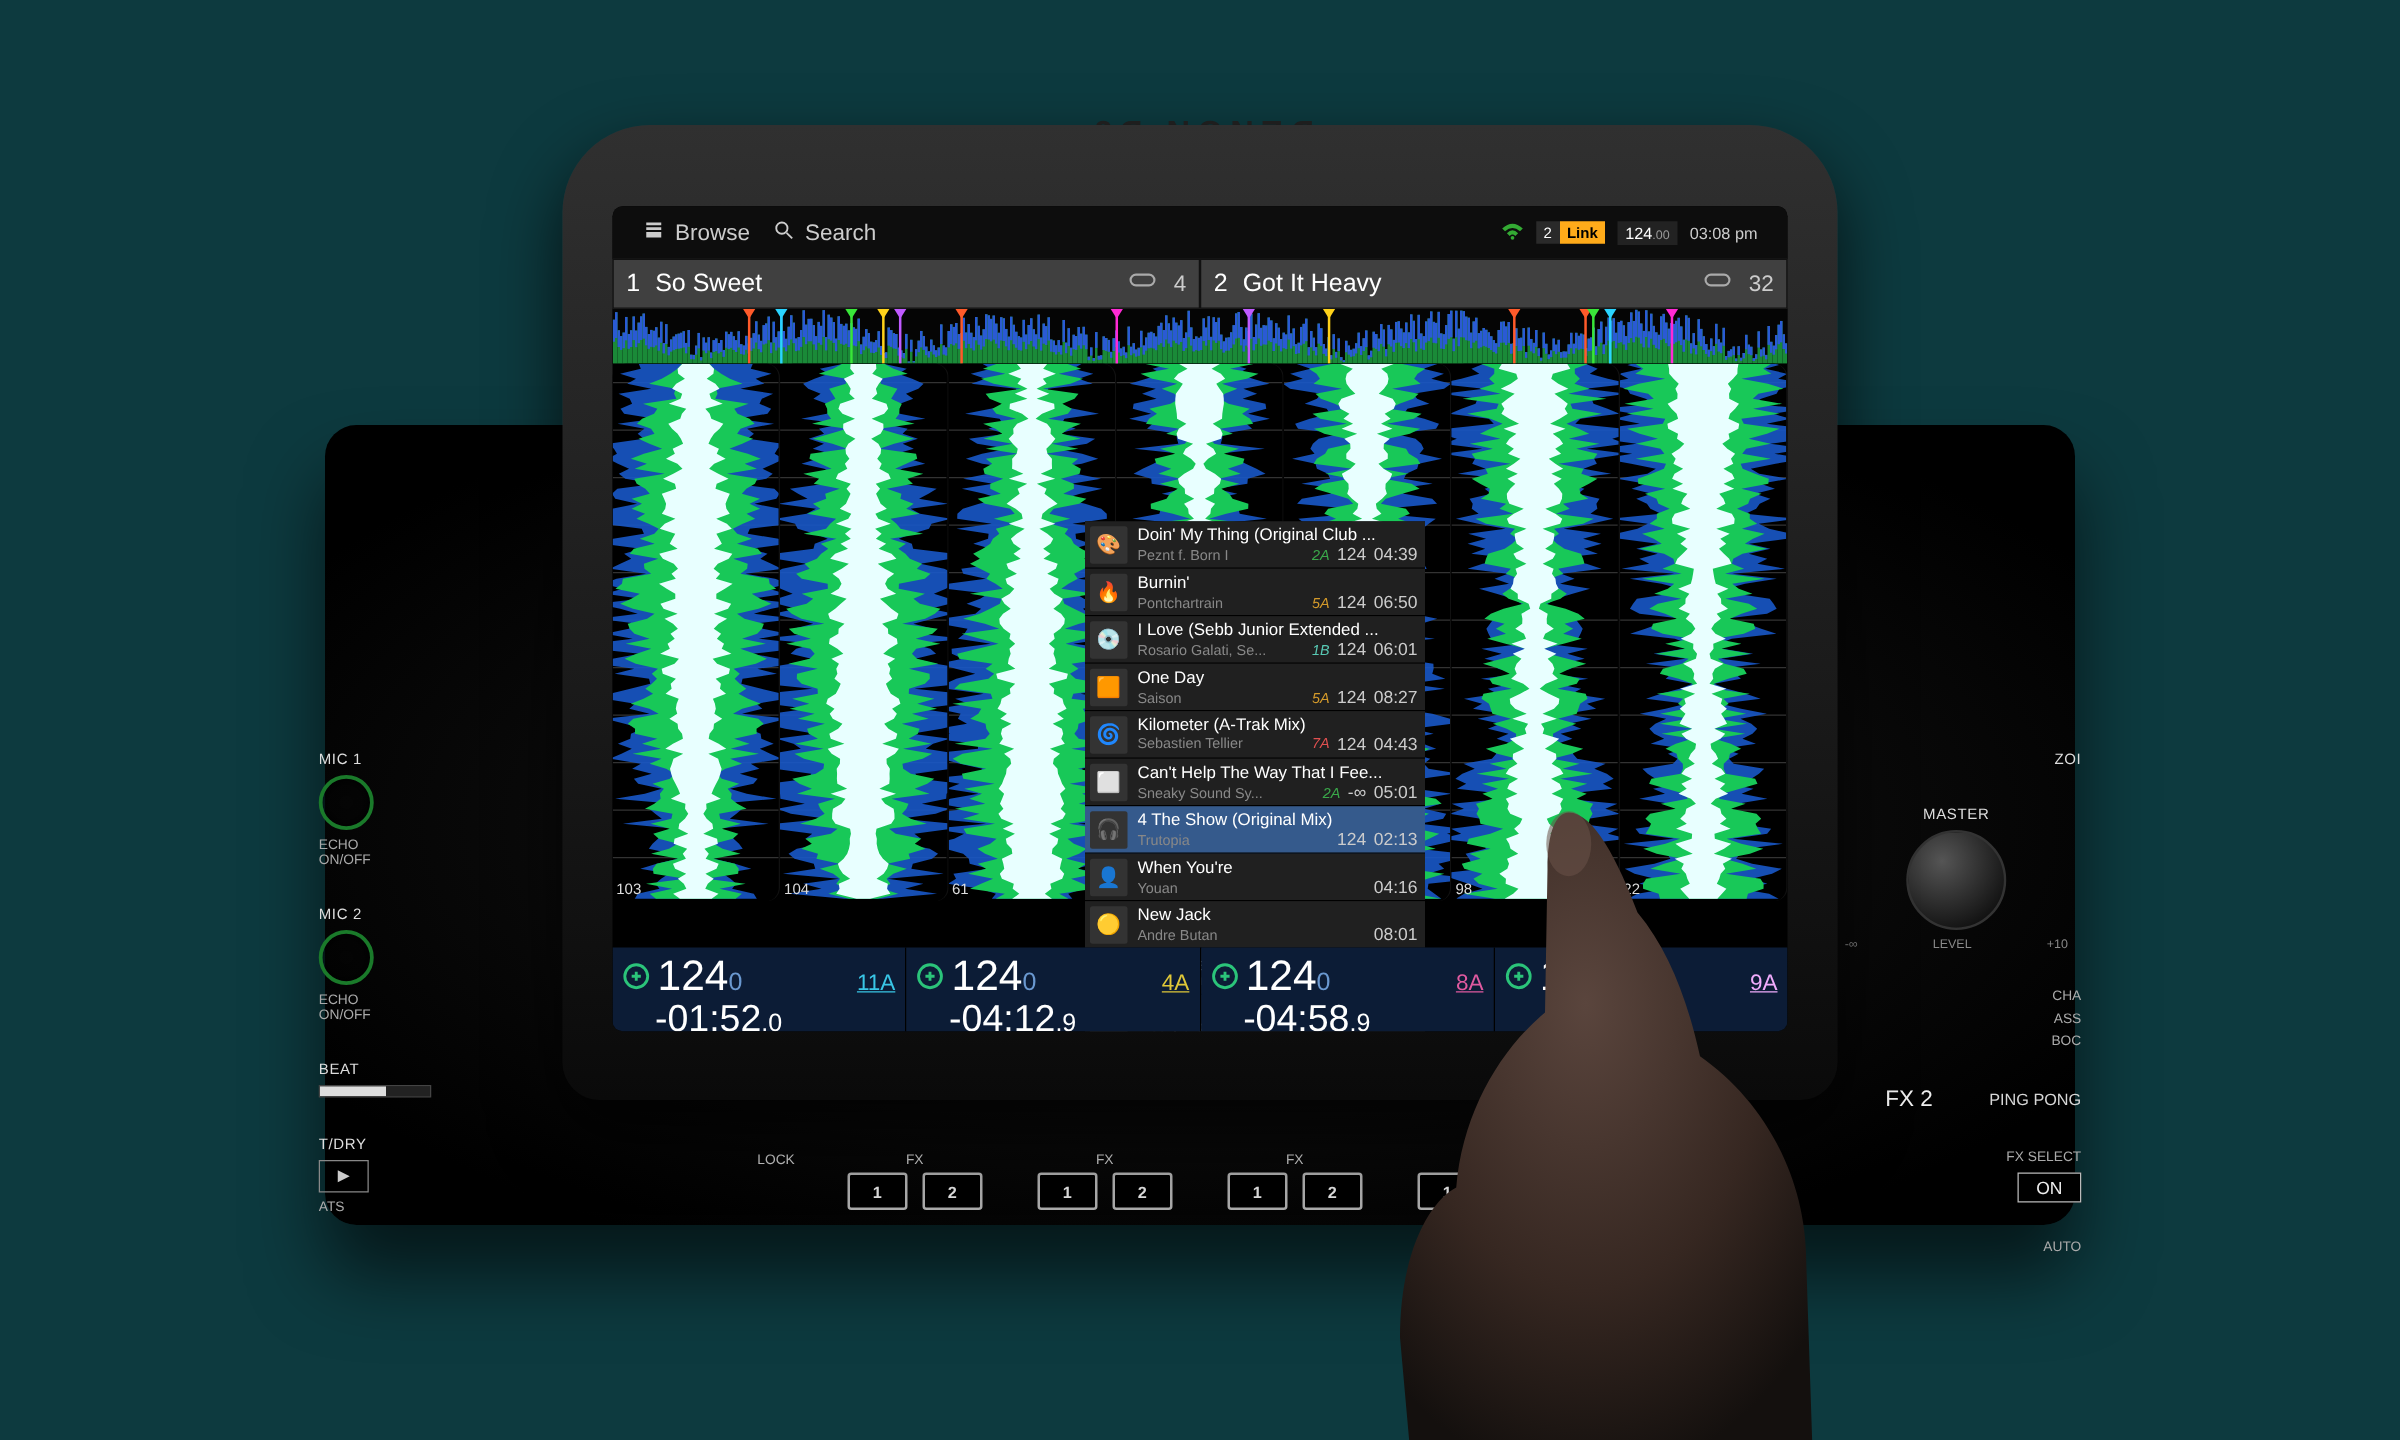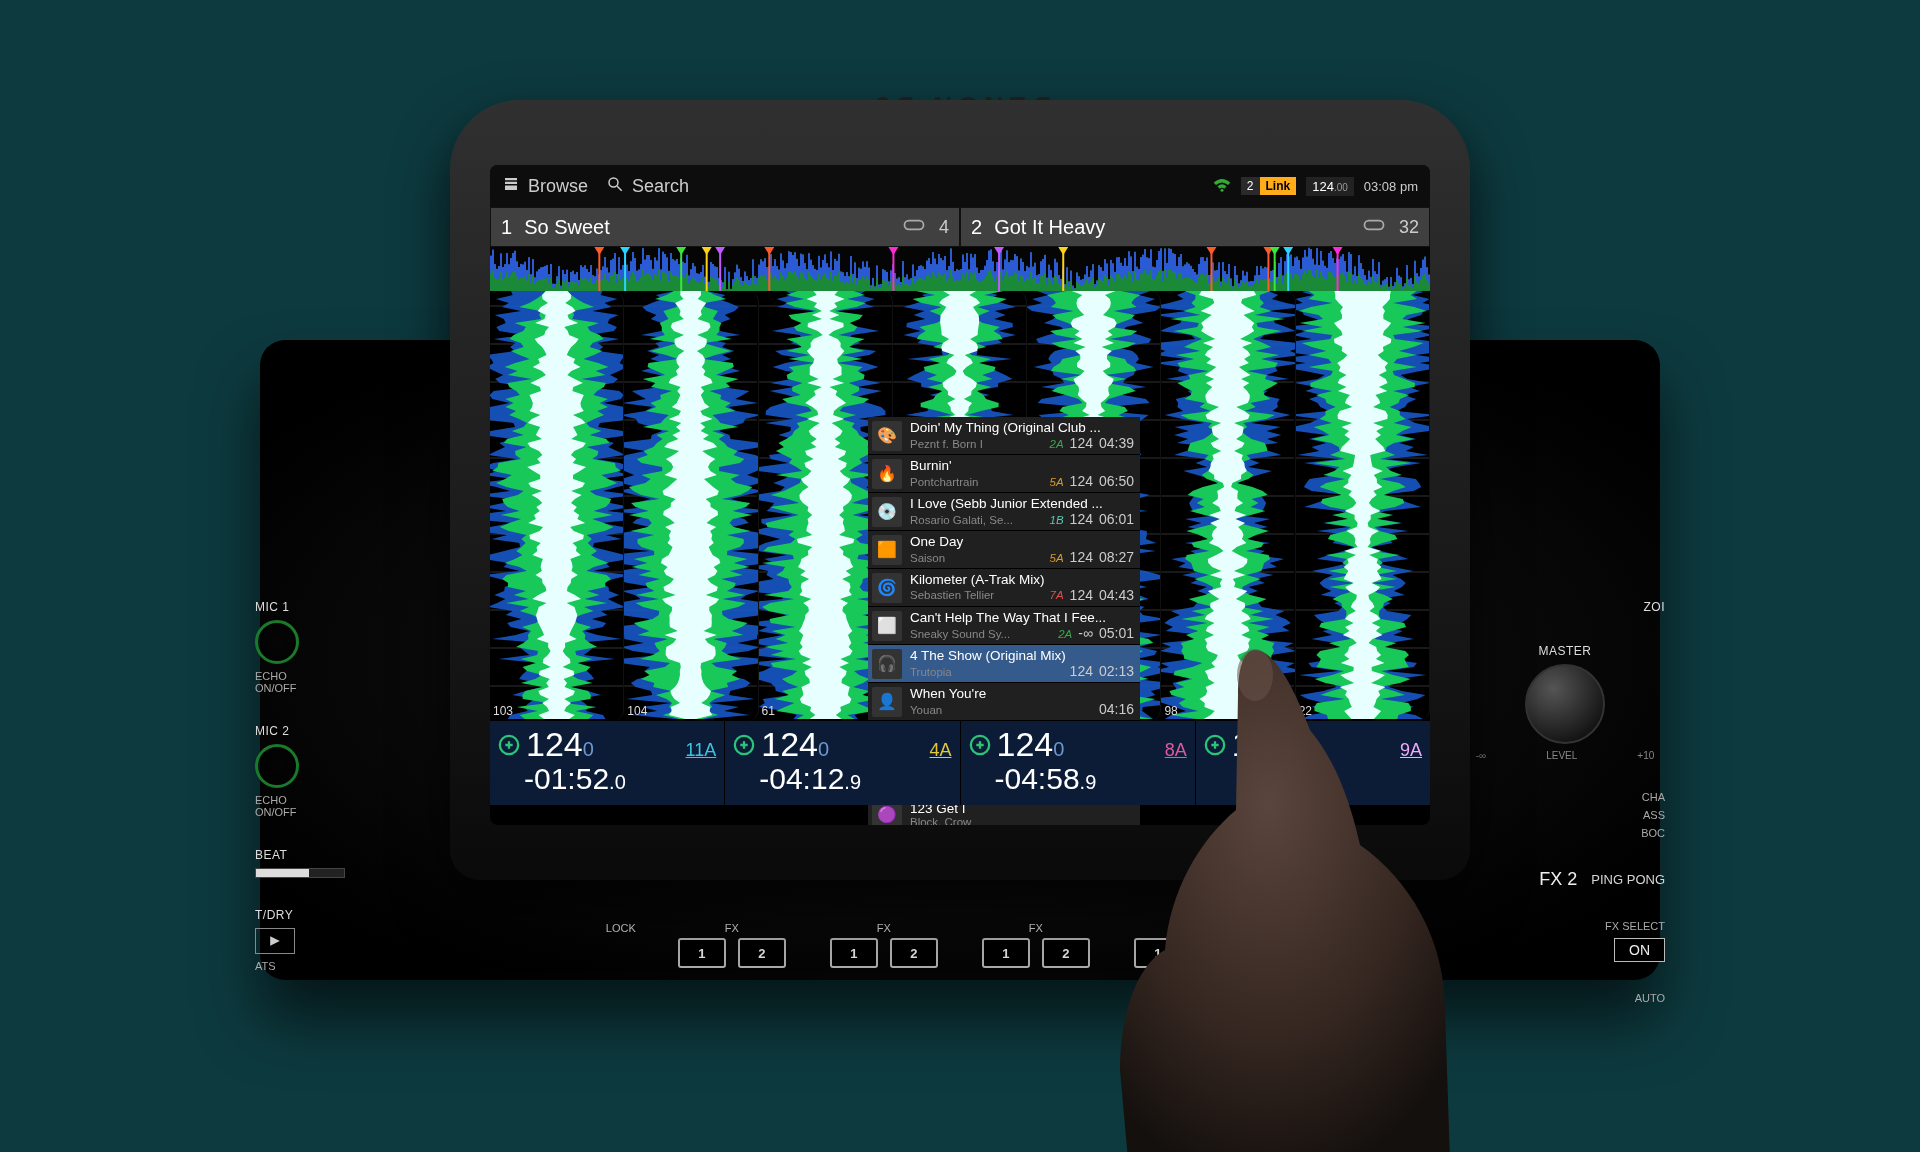--- a/index.html
+++ b/index.html
@@ -48,21 +48,21 @@
     width: 940px; height: 660px;
     background: #000;
     border-radius: 8px;
     overflow: hidden;
   }
 
   
   .topbar {
     height: 42px;
     display: flex; align-items: center;
-    padding: 0 12px;
+    padding: 0 24px;
     background: #0d0d0d;
     font-size: 18px;
   }
   .tb-left { display: flex; align-items: center; gap: 18px; }
   .tb-item { display: flex; align-items: center; gap: 8px; color: #ccc; cursor: pointer; }
   .tb-item svg { width: 18px; height: 18px; fill: #ccc; }
   .tb-right { margin-left: auto; display: flex; align-items: center; gap: 10px; font-size: 13px; }
   .wifi-icon svg { width: 18px; height: 14px; fill: #3a3; }
   .link-badge { display: flex; align-items: center; gap: 0; }
   .link-num { background: #2a2a2a; color: #fff; padding: 2px 6px; font-size: 12px; }
@@ -132,21 +132,21 @@
     background: #333; border-radius: 2px;
     display: flex; align-items: center; justify-content: center;
     font-size: 16px;
   }
   .brow .meta { flex: 1; min-width: 0; }
   .brow .ttl { color: #fff; font-size: 13.5px; white-space: nowrap; overflow: hidden; text-overflow: ellipsis; }
   .brow .artst { color: #888; font-size: 11.5px; white-space: nowrap; overflow: hidden; text-overflow: ellipsis; }
   .brow .key { font-size: 11.5px; font-style: italic; }
 
   
-  .deck-footer { display: flex; height: 84px; }
+  .deck-footer { display: flex; height: 84px; margin-top: 37px; }
   .df-cell {
     flex: 1; background: #0c1c36;
     border-right: 1px solid #000;
     padding: 4px 8px;
     position: relative;
   }
   .df-cell:last-child { border-right: none; }
   .df-top { display: flex; align-items: baseline; gap: 6px; }
   .df-sync svg { width: 22px; height: 22px; }
   .df-bpm { font-size: 34px; font-weight: 400; }
@@ -169,21 +169,21 @@
     width: 44px; height: 44px; border: 3px solid #1a7a2a; border-radius: 50%;
     box-shadow: inset 0 0 10px #000;
   }
   .knob-big {
     width: 80px; height: 80px; border-radius: 50%;
     background: radial-gradient(circle at 35% 30%, #555, #000);
     border: 2px solid #333;
   }
   .sp-sub { font-size: 11px; color: #aaa; }
   .level-ticks { display: flex; gap: 60px; font-size: 10px; color: #888; }
-  .fx2-row { display: flex; align-items: center; gap: 14px; }
+  .fx2-row { display: flex; align-items: center; gap: 45px; }
   .fx2-label { font-size: 18px; font-weight: 400; color: #eee; }
   .pingpong { font-size: 13px; color: #d6d6d6; }
   .on-btn {
     border: 1.5px solid #bbb; padding: 3px 14px; font-size: 14px;
     color: #eee; background: #000;
   }
   .play-btn {
     border: 1.5px solid #888; width: 40px; height: 26px;
     display: flex; align-items: center; justify-content: center;
     color: #ccc;

